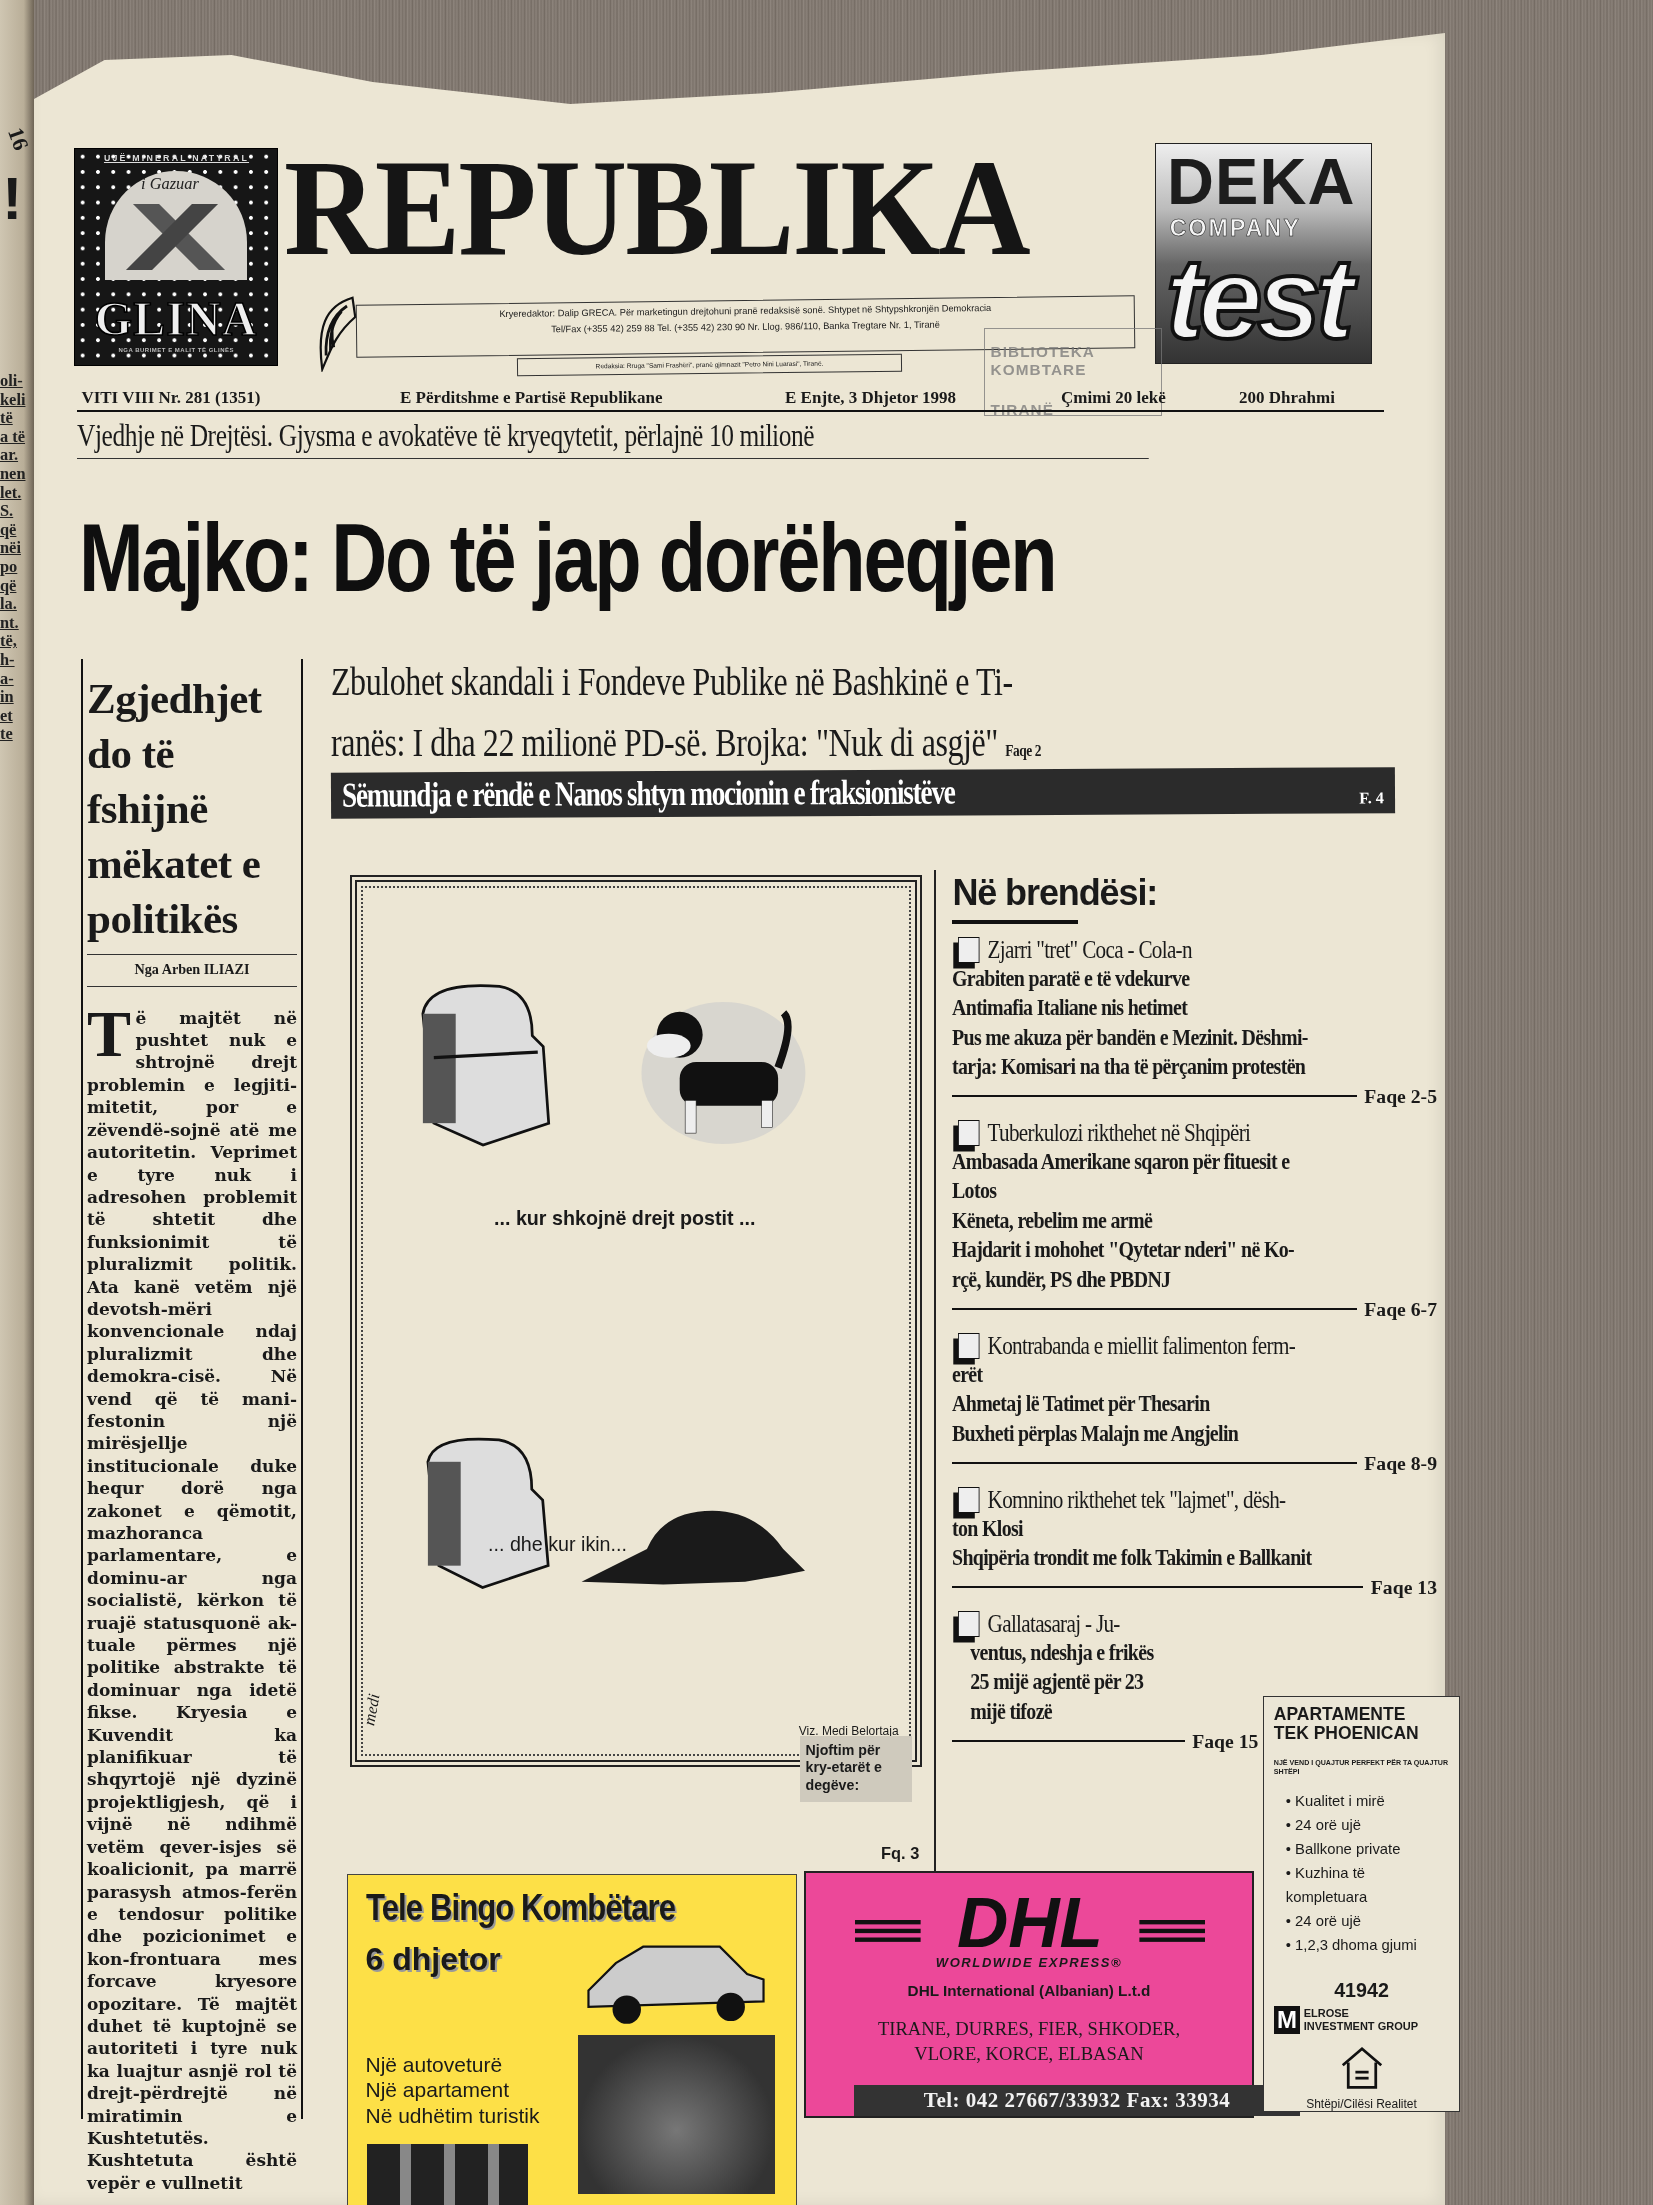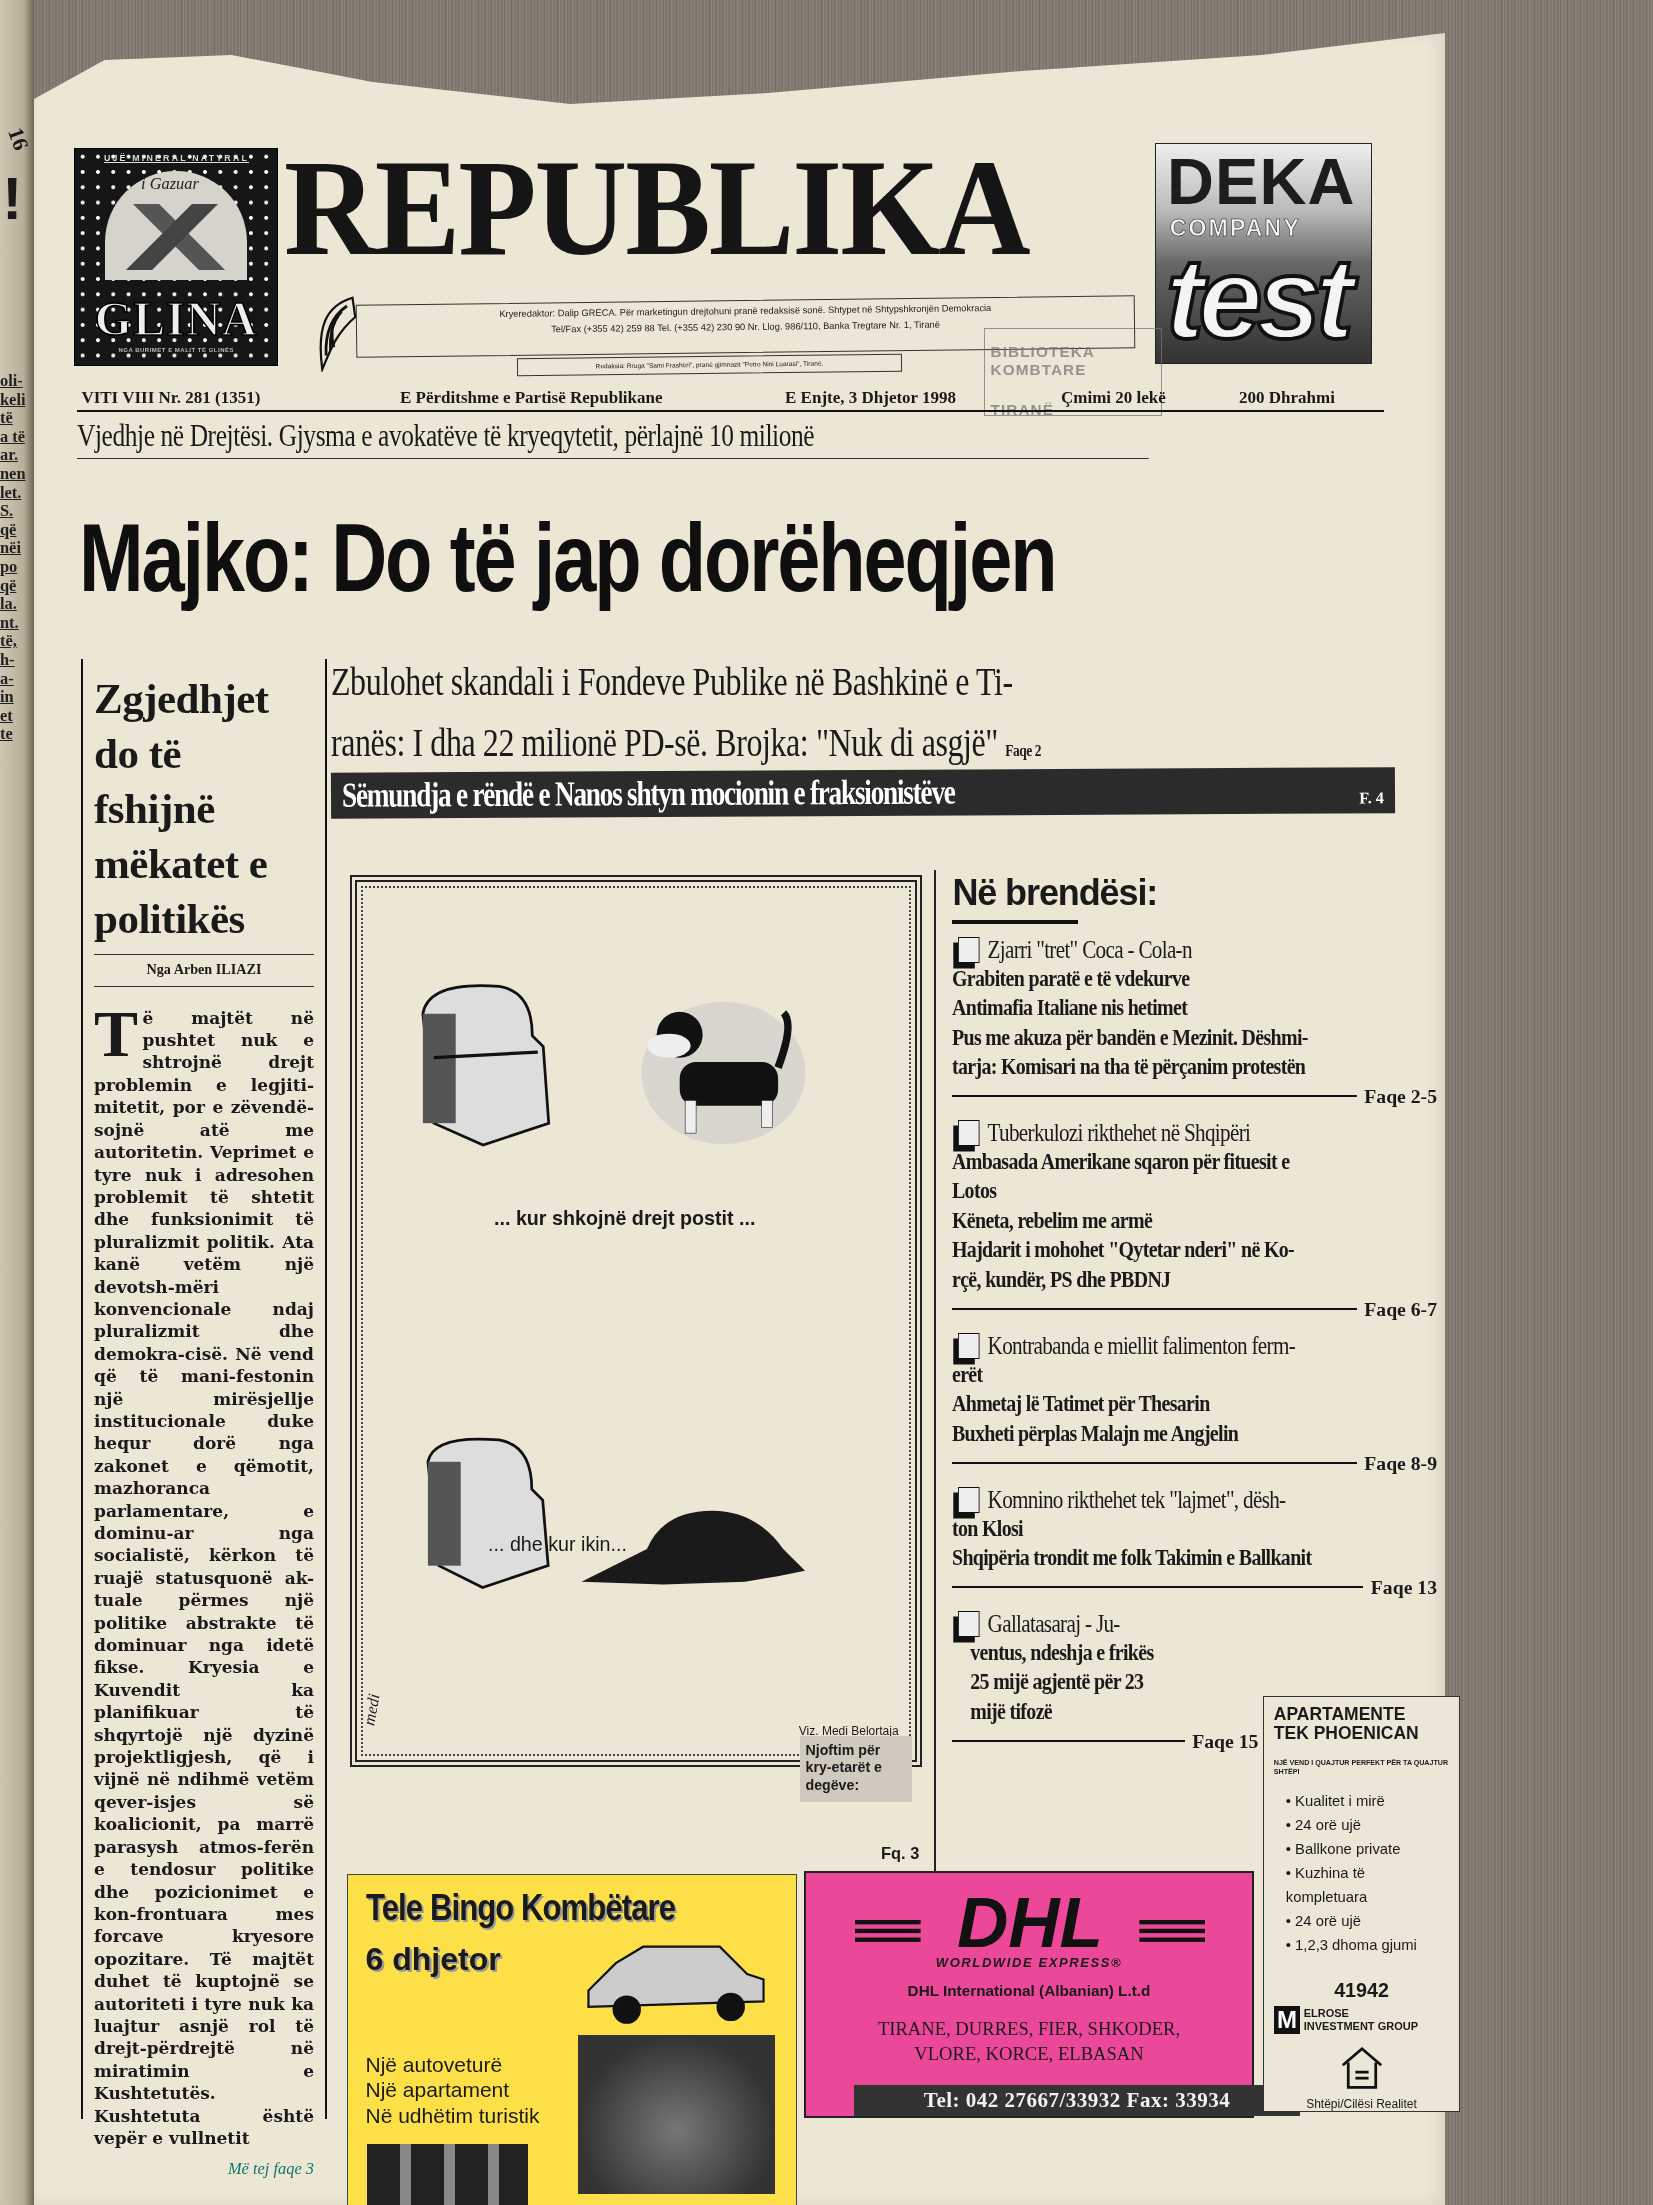--- a/index.html
+++ b/index.html
@@ -49,21 +49,21 @@
   .redaksia { position:absolute; left:517px; top:356px; width:383px; height:16.4px; border:1.1px solid #333; font:6.6px "Liberation Sans",sans-serif; text-align:center; line-height:16.4px; transform:rotate(-0.7deg); }
   .stamp { position:absolute; left:984px; top:328px; width:178px; height:88px; border:1.6px solid #777; color:#777; font:bold 15.3px "Liberation Sans",sans-serif; letter-spacing:1.1px; opacity:0.75; padding:13.7px 0 0 5.5px; box-sizing:border-box; }
 
   .dateline { position:absolute; left:77px; top:384px; width:1307px; height:26px; font:bold 17px "Liberation Serif",serif; border-bottom:2.7px solid #111; }
   .dateline span { position:absolute; top:4.4px; }
 
   .kicker { position:absolute; left:77px; top:418px; width:1307px; font:31px "Liberation Serif",serif; letter-spacing:-0.5px; transform:scaleX(0.82); transform-origin:left; white-space:nowrap; border-bottom:1.6px solid #333; padding-bottom:4.4px; }
   .headline { position:absolute; left:79px; top:502px; font:bold 97px "Liberation Sans",sans-serif; letter-spacing:-2.7px; transform:scaleX(0.8); transform-origin:left; white-space:nowrap; color:#0f0f0f; }
 
   
-  .left-col { position:absolute; left:81px; top:659px; width:246px; height:1460px; border-left:2.7px solid #111; border-right:2.7px solid #111; box-sizing:border-box; padding:0 11px; }
+  .left-col { position:absolute; left:81px; top:659px; width:222px; height:1460px; border-left:2.7px solid #111; border-right:2.7px solid #111; box-sizing:border-box; padding:0 4px; }
   .lc-title { font:bold 43px "Liberation Serif",serif; line-height:55px; margin-top:12px; letter-spacing:-0.5px; }
   .lc-rule { border-top:1.6px solid #333; margin:7.7px 0 0 0; }
   .lc-byline { font:bold 14.2px "Liberation Serif",serif; text-align:center; margin:6.6px 0 7.7px; }
   .lc-body { border-top:1.6px solid #333; padding-top:19.7px; font:bold 17px "DejaVu Serif",serif; line-height:22.4px; text-align:justify; hyphens:manual; }
   .lc-body .drop { float:left; font:bold 66px "Liberation Serif",serif; line-height:50px; margin:2.2px 4.4px 0 0; }
   .lc-more { font:italic 16.4px "Liberation Serif",serif; text-align:right; margin-top:9.8px; color:#0f766e; }
 
   .deck { position:absolute; left:331px; top:651px; width:1094px; font:39px "Liberation Serif",serif; line-height:61px; letter-spacing:-0.5px; transform:scaleX(0.82); transform-origin:left; }
   .deck .faqe { font:bold 16.4px "Liberation Serif",serif; margin-left:8.8px; }
 

